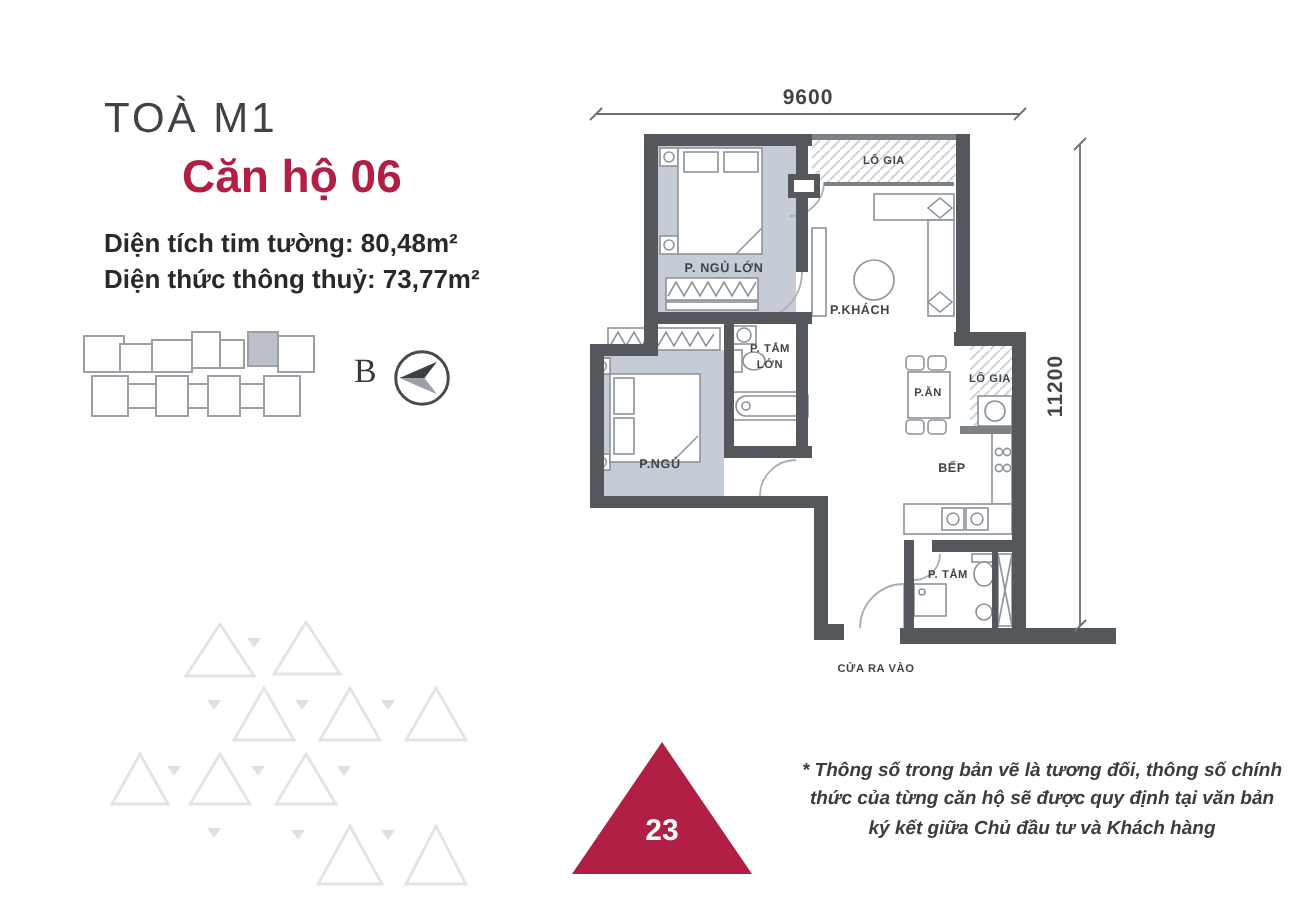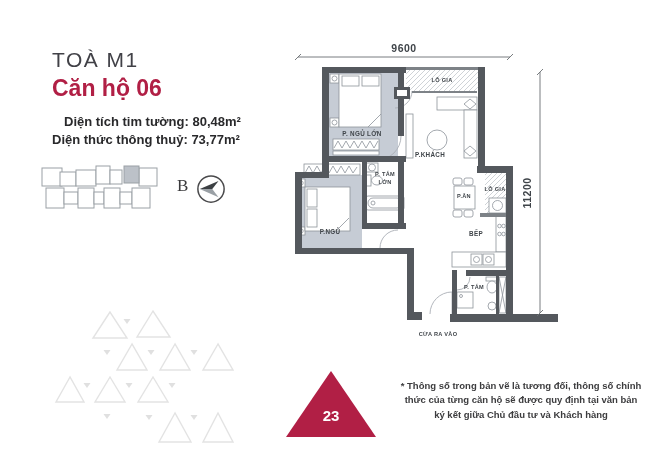--- a/index.html
+++ b/index.html
@@ -1,39 +1,39 @@
 <!DOCTYPE html>
 <html><head>
 <meta charset="utf-8">
 <style>
   html,body{margin:0;padding:0;background:#ffffff;}
   .page{position:relative;width:650px;height:460px;background:#ffffff;overflow:hidden;
         font-family:"Liberation Sans",sans-serif;}
   .info{position:absolute;left:52px;top:48px;}
   .info h1{margin:0;font-size:21px;font-weight:400;letter-spacing:1.5px;color:#414147;}
-  .info h2{margin:3px 0 0 0;font-size:23px;font-weight:700;color:#b11f45;}
+  .info h2{margin:3px 0 0 0;font-size:23px;font-weight:700;color:#b11f45;text-align:center;}
   .info p{margin:0;font-size:13px;font-weight:700;color:#29292b;line-height:18px;}
-  .info p.first{margin-top:11px;margin-left:12px;}
+  .info p.first{margin-top:11px;}
   .keyplan-svg{position:absolute;left:40px;top:160px;}
   .north-b{position:absolute;left:177px;top:176px;font-family:"Liberation Serif",serif;
            font-size:17px;color:#3a3a3c;}
   .compass-svg{position:absolute;left:196px;top:174px;}
   .plan-svg{position:absolute;left:285px;top:25px;}
   .plan-svg text{font-family:"Liberation Sans",sans-serif;font-weight:700;fill:#3f4449;}
   .room-label{font-size:6.3px;letter-spacing:.3px;}
   .small-label{font-size:5.6px;letter-spacing:.3px;}
   .dim-label{font-size:10.5px;fill:#2e2e30;letter-spacing:.5px;}
   .watermark-svg{position:absolute;left:48px;top:300px;}
   .badge{position:absolute;left:286px;top:371px;width:90px;height:66px;}
   .badge .tri{width:0;height:0;border-left:45px solid transparent;
               border-right:45px solid transparent;border-bottom:66px solid #b11f45;}
   .badge .num{position:absolute;left:0;top:36px;width:90px;text-align:center;
               color:#ffffff;font-size:15px;font-weight:700;}
   .footnote{position:absolute;left:399px;top:379px;width:244px;margin:0;
-            font-size:9.5px;font-weight:700;color:#3c3c3e;
+            font-size:9.5px;font-weight:700;font-style:italic;color:#3c3c3e;
             line-height:1.5;text-align:center;}
 </style>
 </head>
 <body>
 
 <div class="page">
 
   <header class="info">
     <h1>TOÀ M1</h1>
     <h2>Căn hộ 06</h2>

